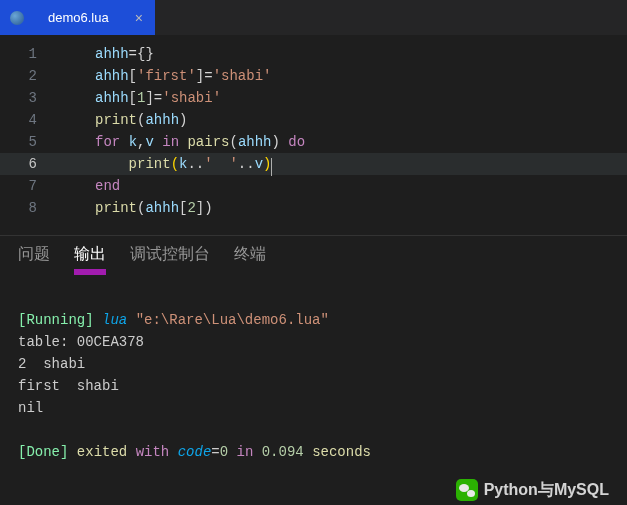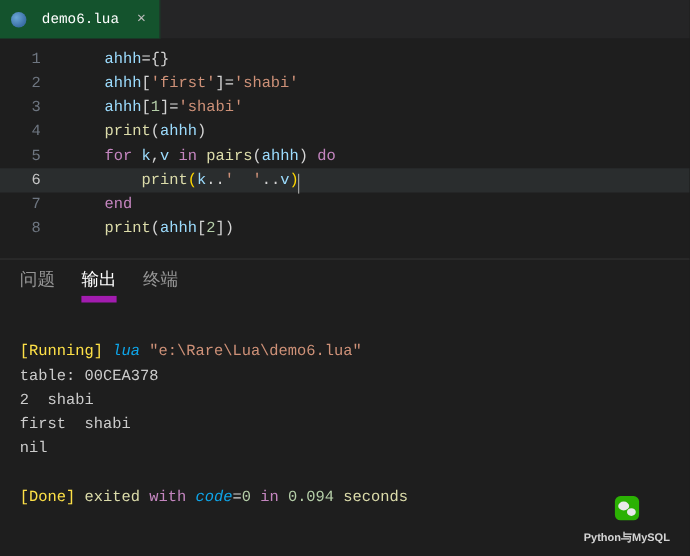--- a/index.html
+++ b/index.html
@@ -11,27 +11,27 @@
     color: #d4d4d4;
     overflow: hidden;
   }
   .tab-bar {
     background: #252526;
     height: 35px;
     display: flex;
     align-items: stretch;
   }
   .tab {
-    background: #14532d;
+    background: #1d4ed8;
     color: #ffffff;
     display: flex;
     align-items: center;
-    gap: 14px;
+    gap: 24px;
     padding: 0 10px;
-    font-family: Liberation Mono, monospace;
+    font-family: Liberation Sans, sans-serif;
     font-size: 13px;
     cursor: pointer;
     border-right: 1px solid #252526;
   }
   .lua-icon {
     width: 14px; height: 14px;
     border-radius: 50%;
     background: radial-gradient(circle at 35% 35%, #6ba7d6 0%, #3a6ea5 70%);
     display: inline-block;
   }
@@ -87,41 +87,40 @@
     color: #969696;
   }
   .panel-tab { cursor: pointer; padding-bottom: 4px; }
   .panel-tab.active { color: #ffffff; border-bottom: 6px solid #a21caf; }
   .terminal {
     padding: 2px 18px 18px 18px;
     line-height: 22px;
     white-space: pre;
     position: relative;
   }
-  .t-tag  { color: #fde047; }
+  .t-tag  { color: #86efac; }
   .t-cmd  { color: #0ea5e9; font-style: italic; }
   .t-str  { color: #ce9178; }
   .t-plain{ color: #cccccc; }
   .t-kw   { color: #c586c0; margin-top: 44px; }
   .t-n    { color: #b5cea8; }
   .t-y    { color: #dcdcaa; }
 
   .watermark {
     position: absolute;
     right: 18px;
     bottom: 24px;
     display: flex;
     align-items: center;
     gap: 6px;
     color: #e8e8e8;
     font-family: -apple-system, "Segoe UI", "Microsoft YaHei", sans-serif;
-    font-size: 10px;
+    font-size: 16px;
     font-weight: 600;
     opacity: 0.9;
-    flex-direction: column;
   }
   .wechat-icon {
     width: 22px; height: 22px;
     background: #2dc100;
     border-radius: 5px;
     position: relative;
   }
   .wechat-icon::before,
   .wechat-icon::after {
     content: "";
@@ -151,20 +150,21 @@
   <div class="line"><span class="ln">5</span><span class="code"><span class="kw">for</span> <span class="v">k</span><span class="pn">,</span><span class="v">v</span> <span class="kw">in</span> <span class="fn">pairs</span><span class="pn">(</span><span class="v">ahhh</span><span class="pn">)</span> <span class="kw">do</span></span></div>
   <div class="line hl"><span class="ln">6</span><span class="code">    <span class="fn">print</span><span class="br">(</span><span class="v">k</span><span class="op">..</span><span class="s">'  '</span><span class="op">..</span><span class="v">v</span><span class="cur-wrap"><span class="br">)</span><span class="cursor"></span></span></span></div>
   <div class="line"><span class="ln">7</span><span class="code"><span class="kw">end</span></span></div>
   <div class="line"><span class="ln">8</span><span class="code"><span class="fn">print</span><span class="pn">(</span><span class="v">ahhh</span><span class="pn">[</span><span class="n">2</span><span class="pn">]</span><span class="pn">)</span></span></div>
 </div>
 
 <div class="panel">
   <div class="panel-tabs">
     <div class="panel-tab">问题</div>
     <div class="panel-tab active">输出</div>
+    <div class="panel-tab">调试控制台</div>
     <div class="panel-tab">终端</div>
   </div>
   <div class="terminal">
 <span class="t-tag">[Running]</span> <span class="t-cmd">lua</span> <span class="t-str">"e:\Rare\Lua\demo6.lua"</span>
 <span class="t-plain">table: 00CEA378</span>
 <span class="t-plain">2  shabi</span>
 <span class="t-plain">first  shabi</span>
 <span class="t-plain">nil</span>
 
 <span class="t-tag">[Done]</span> <span class="t-y">exited</span> <span class="t-kw">with</span> <span class="t-cmd">code</span><span class="t-plain">=</span><span class="t-n">0</span> <span class="t-kw">in</span> <span class="t-n">0.094</span> <span class="t-y">seconds</span>

